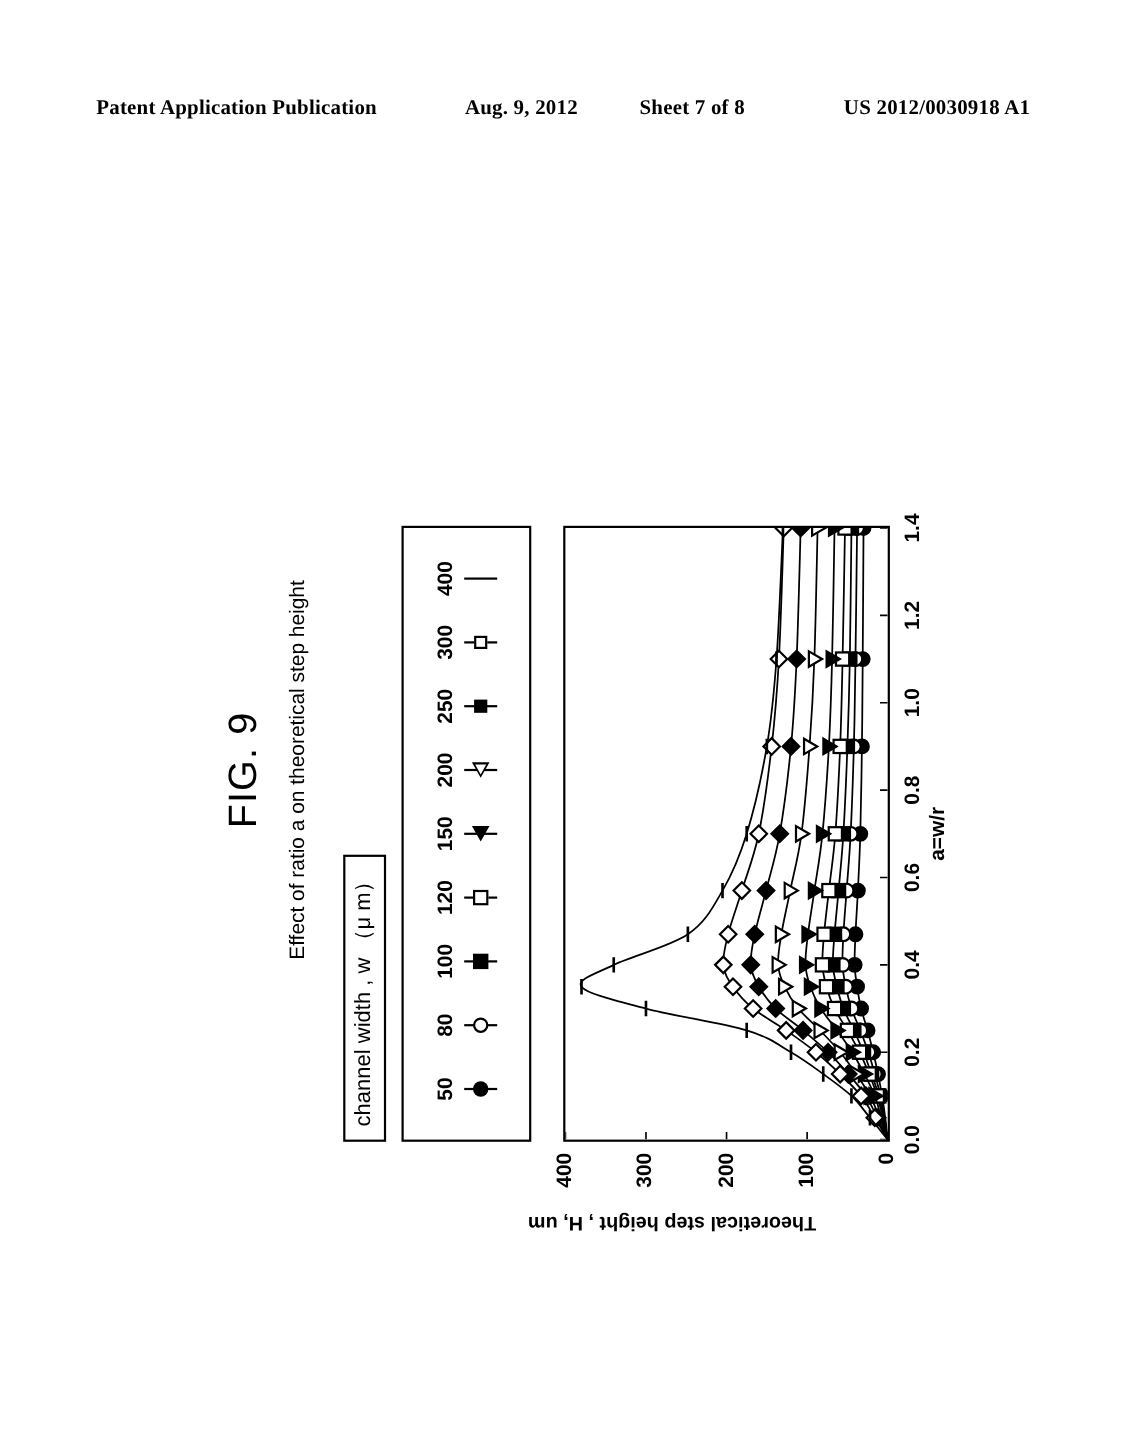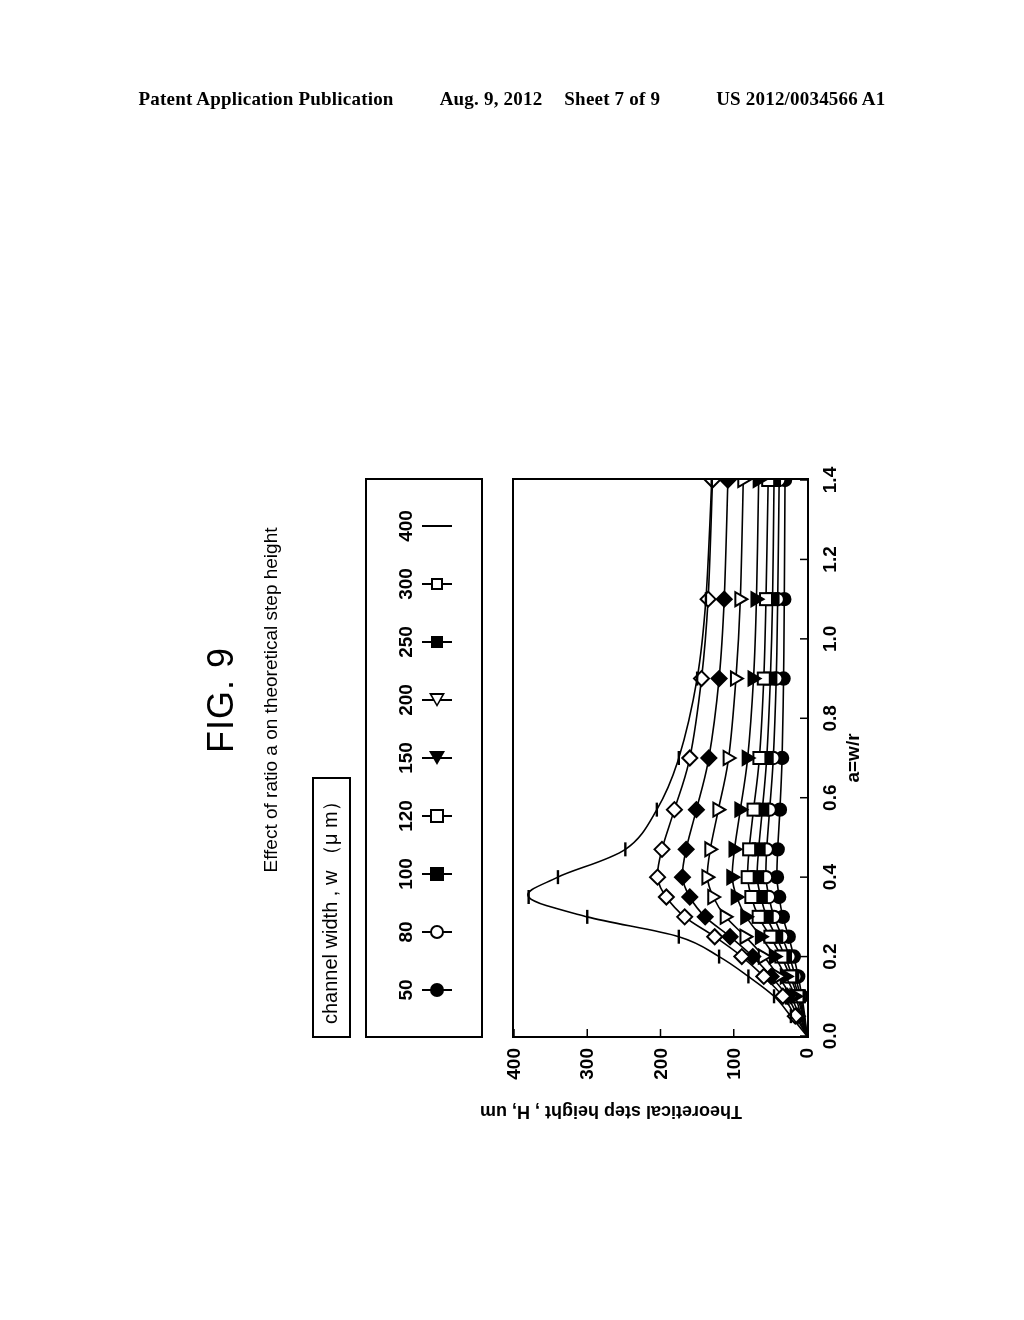--- a/index.html
+++ b/index.html
@@ -17,20 +17,21 @@
     position:absolute;
     top:88px;left:0;width:1024px;
     display:flex;
     justify-content:center;
     align-items:baseline;
     font-family:"Liberation Serif", serif;
     font-weight:bold;
     font-size:19px;
     letter-spacing:.2px;
     white-space:nowrap;
+    gap:17px;
   }
   #patent-header .seg{display:inline-block;}
   #patent-header .gap1{width:46px;}
   #patent-header .gap2{width:22px;}
   #patent-header .gap3{width:56px;}
 
   
   
   #figure-stage{
     position:absolute;
@@ -193,23 +194,23 @@
   .axlabels{position:absolute;left:0;top:0;width:900px;height:660px;}
 </style>
 </head>
 <body>
 
 <div id="patent-header">
   <span class="seg">Patent Application Publication</span>
   <span class="gap1"></span>
   <span class="seg">Aug. 9, 2012</span>
   <span class="gap2"></span>
-  <span class="seg">Sheet 7 of 9</span>
+  <span class="seg">Sheet 7 of 8</span>
   <span class="gap3"></span>
-  <span class="seg">US 2012/0034566 A1</span>
+  <span class="seg">US 2012/0030918 A1</span>
 </div>
 
 <div id="figure-stage">
 
   <div id="fig-number">FIG. 9</div>
   <div id="fig-caption">Effect of ratio a on theoretical step height</div>
 
   <div id="legend-title-box">
     <span>channel width , w （μ m）</span>
   </div>

